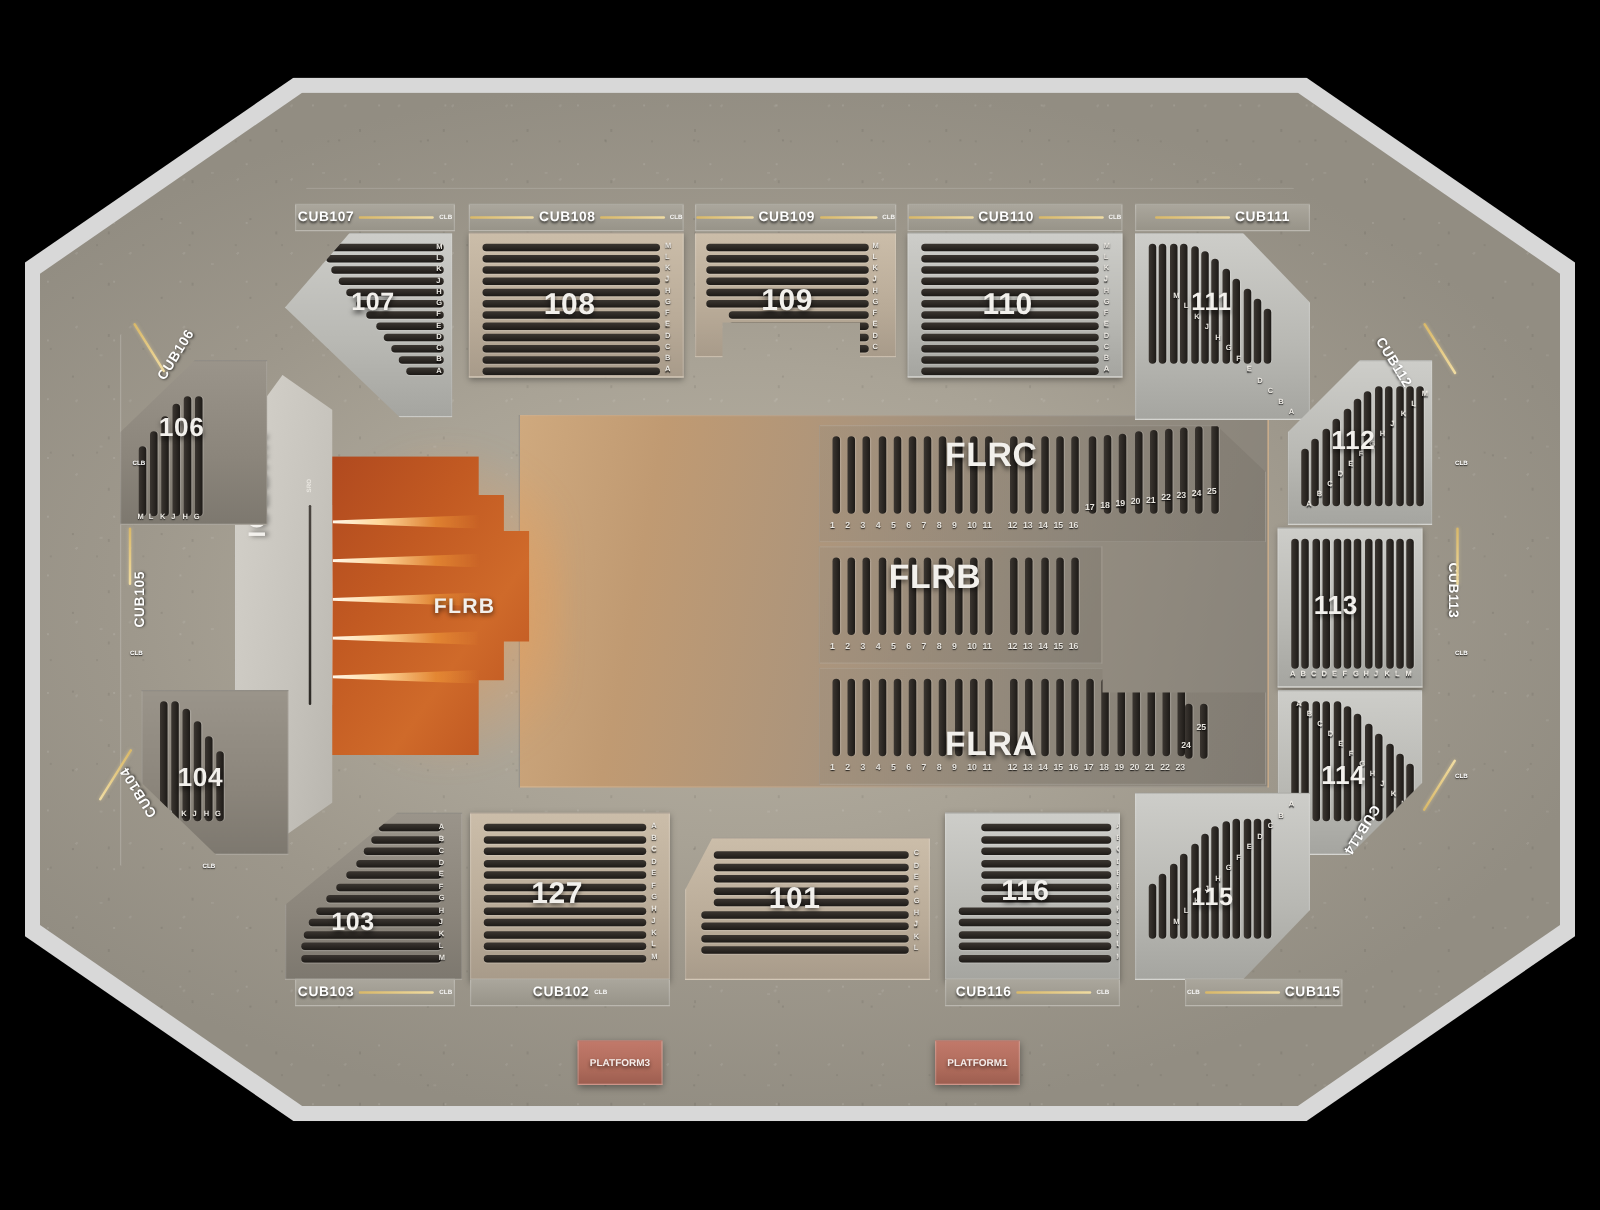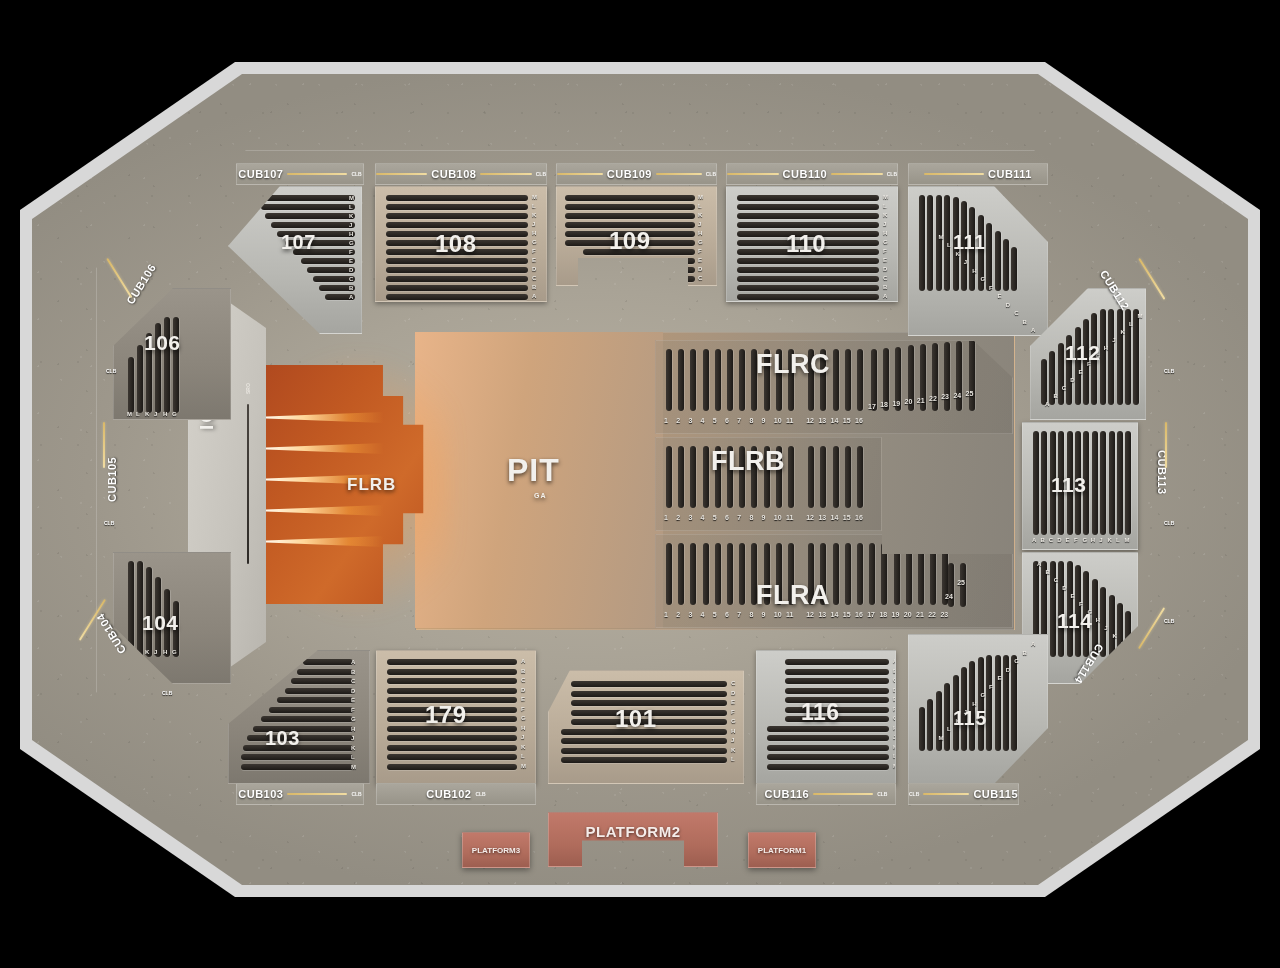--- a/index.html
+++ b/index.html
@@ -139,24 +139,20 @@
 
 <div id="stage-root">
 
   <div class="frame"></div>
   <div class="floorplate">
     <div class="grain"></div>
   </div>
   <div class="bowl-ring"></div>
 
   <div class="floorarea"></div>
-  <div class="pitarea">
-    <div class="seclabel" style="left:92px;top:120px;font-size:32px;letter-spacing:1px;">PIT</div>
-    <div class="seclabel" style="left:119px;top:160px;font-size:7px;letter-spacing:1px;">GA</div>
-  </div>
 
   <div class="stage-glow"></div>
   <div class="stage"></div>
   <div class="emit"></div>
   <div class="beams">
     <div class="beam" style="top:0px;"></div>
     <div class="beam" style="top:31px;"></div>
     <div class="beam" style="top:62px;"></div>
     <div class="beam" style="top:93px;"></div>
     <div class="beam" style="top:124px;"></div>
@@ -667,21 +663,21 @@
         <div class="rowltr" style="left: 144px; top: 73.5px;">H</div>
         <div class="row" style="left: 10px; top: 84px; width: 130px;"></div>
         <div class="rowltr" style="left: 144px; top: 83px;">J</div>
         <div class="row" style="left: 10px; top: 93.5px; width: 130px;"></div>
         <div class="rowltr" style="left: 144px; top: 92.5px;">K</div>
         <div class="row" style="left: 10px; top: 103px; width: 130px;"></div>
         <div class="rowltr" style="left: 144px; top: 102px;">L</div>
         <div class="row" style="left: 10px; top: 112.5px; width: 130px;"></div>
         <div class="rowltr" style="left: 144px; top: 111.5px;">M</div>
       </div>
-    <div class="seclabel" style="left:48px;top:50px;font-size:24px;">179</div>
+    <div class="seclabel" style="left:48px;top:50px;font-size:24px;">127</div>
   </div>
 
   <div class="sec dark" id="sec103" style="left:228px;top:650px;width:142px;height:134px;
        clip-path:polygon(90px 0,142px 0,142px 134px,0 134px,0 74px);">
     <div class="rows">
         <div class="row" style="left: 74px; top: 8px; width: 50px;"></div>
         <div class="row" style="left: 68px; top: 17.5px; width: 56px;"></div>
         <div class="row" style="left: 62px; top: 27px; width: 62px;"></div>
         <div class="row" style="left: 56px; top: 36.5px; width: 68px;"></div>
         <div class="row" style="left: 48px; top: 46px; width: 76px;"></div>
@@ -721,21 +717,21 @@
         <div class="rowltr" style="left: 22px; top: 96px;">L</div>
         <div class="rowltr" style="left: 31px; top: 96px;">K</div>
         <div class="rowltr" style="left: 40px; top: 96px;">J</div>
         <div class="rowltr" style="left: 49px; top: 96px;">H</div>
         <div class="rowltr" style="left: 58px; top: 96px;">G</div>
       </div>
     <div class="seclabel" style="left:28px;top:58px;font-size:21px;">104</div>
   </div>
 
 
-  <div class="sec dark" id="sec106" style="left:113px;top:288px;width:118px;height:132px;
+  <div class="sec dark" id="sec106" style="left:96px;top:288px;width:118px;height:132px;
        clip-path:polygon(60px 0,118px 0,118px 132px,0 132px,0 58px);">
     <div class="rows">
         <div class="vrow" style="left: 14px; top: 68px; height: 56px;"></div>
         <div class="vrow" style="left: 23px; top: 56px; height: 68px;"></div>
         <div class="vrow" style="left: 32px; top: 44px; height: 80px;"></div>
         <div class="vrow" style="left: 41px; top: 34px; height: 90px;"></div>
         <div class="vrow" style="left: 50px; top: 28px; height: 96px;"></div>
         <div class="vrow" style="left: 59px; top: 28px; height: 96px;"></div>
         <div class="rowltr" style="left: 13px; top: 122px;">M</div>
         <div class="rowltr" style="left: 22px; top: 122px;">L</div>
@@ -782,21 +778,21 @@
   </div>
   <div class="cub" style="left:376px;top:783px;width:160px;height:22px;">
     <span class="txt">CUB102</span>
     <span class="mini">CLB</span>
   </div>
   <div class="cub" style="left:756px;top:783px;width:140px;height:22px;">
     <span class="txt">CUB116</span>
     <span class="bar"></span>
     <span class="mini">CLB</span>
   </div>
-  <div class="cub" style="left:908px;top:783px;width:111px;height:22px;">
+  <div class="cub" style="left:948px;top:783px;width:126px;height:22px;">
     <span class="mini">CLB</span>
     <span class="bar"></span>
     <span class="txt">CUB115</span>
   </div>
 
   <div class="cubdiag" style="left:124px;top:300px;transform:rotate(-58deg);transform-origin:left top;">CUB106</div>
   <div class="goldline" style="left:108px;top:258px;width:46px;transform:rotate(58deg);transform-origin:left top;"></div>
   <div class="clbtag" style="left:106px;top:368px;">CLB</div>
 
   <div class="cubdiag" style="left:106px;top:502px;transform:rotate(-90deg);transform-origin:left top;">CUB105</div>
@@ -812,23 +808,20 @@
   <div class="clbtag" style="left:1164px;top:368px;">CLB</div>
 
   <div class="cubdiag" style="left:1168px;top:450px;transform:rotate(90deg);transform-origin:left top;">CUB113</div>
   <div class="goldline" style="left:1167px;top:422px;width:46px;transform:rotate(90deg);transform-origin:left top;"></div>
   <div class="clbtag" style="left:1164px;top:520px;">CLB</div>
 
   <div class="cubdiag" style="left:1106px;top:648px;transform:rotate(122deg);transform-origin:left top;">CUB114</div>
   <div class="goldline" style="left:1138px;top:648px;width:48px;transform:rotate(-58deg);transform-origin:left top;"></div>
   <div class="clbtag" style="left:1164px;top:618px;">CLB</div>
 
-  <div class="plat" id="platform2">
-    <span>PLATFORM2</span>
-  </div>
   <div class="plat" id="platform1">
     <span>PLATFORM1</span>
   </div>
   <div class="plat" id="platform3">
     <span>PLATFORM3</span>
   </div>
 
 </div>
 
 </body></html>

